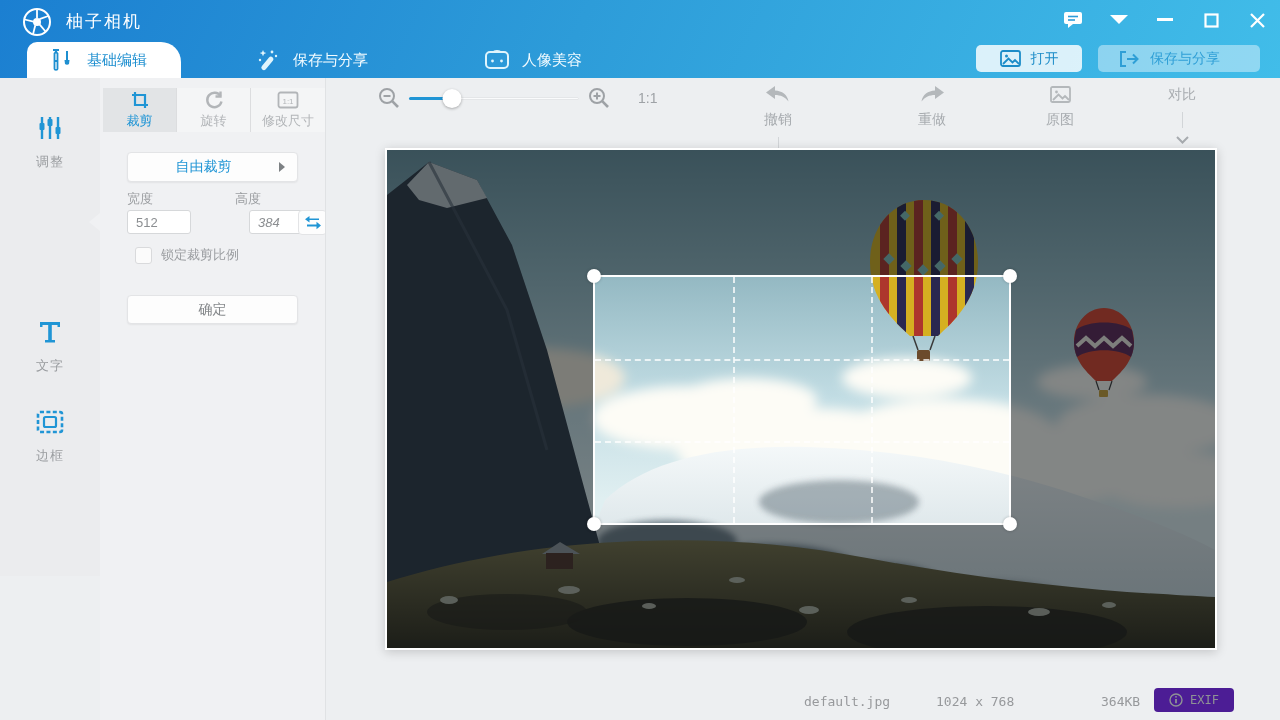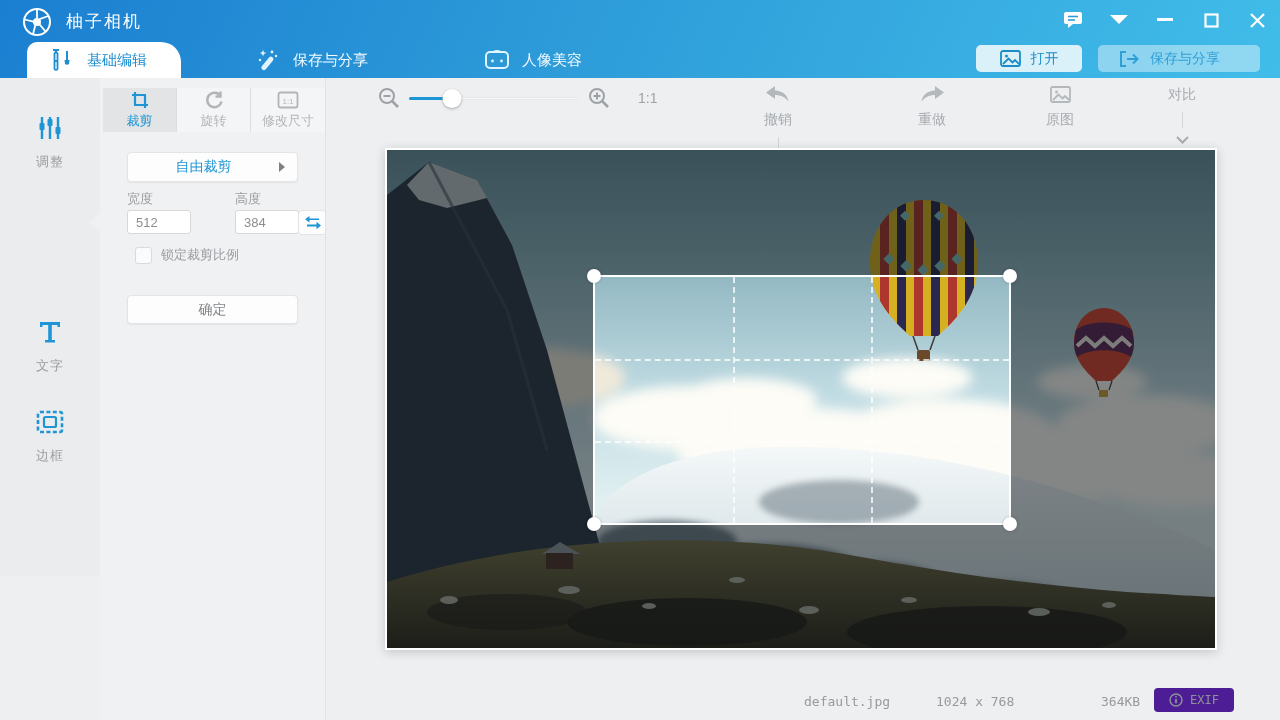--- a/index.html
+++ b/index.html
@@ -273,21 +273,21 @@
   </div>
 
   <div class="preset-btn">
     <span class="txt">自由裁剪</span>
     <span class="arr"></span>
   </div>
 
   <div class="dim-label" style="left:27px; top:112px">宽度</div>
   <div class="dim-label" style="left:135px; top:112px">高度</div>
   <input class="dim-input" style="left: 27px; top: 132px;" value="512">
-  <input class="dim-input" style="left: 135px; top: 132px;" value="384">
+  <input class="dim-input" style="left: 149px; top: 132px; font-style: italic;" value="384">
   <div class="swap-btn">
     <svg width="16" height="14" viewBox="0 0 16 14" fill="#2095d5">
       <path d="M4.5 0 L4.5 3 L14 3 L14 5 L4.5 5 L4.5 8 L0 4 Z" transform="scale(1,0.8)"></path>
       <path d="M11.5 6 L11.5 9 L2 9 L2 11 L11.5 11 L11.5 14 L16 10 Z" transform="scale(1,0.95)"></path>
     </svg>
   </div>
 
   <div class="lock-row">
     <div class="checkbox"></div>
     <span class="lbl">锁定裁剪比例</span>

